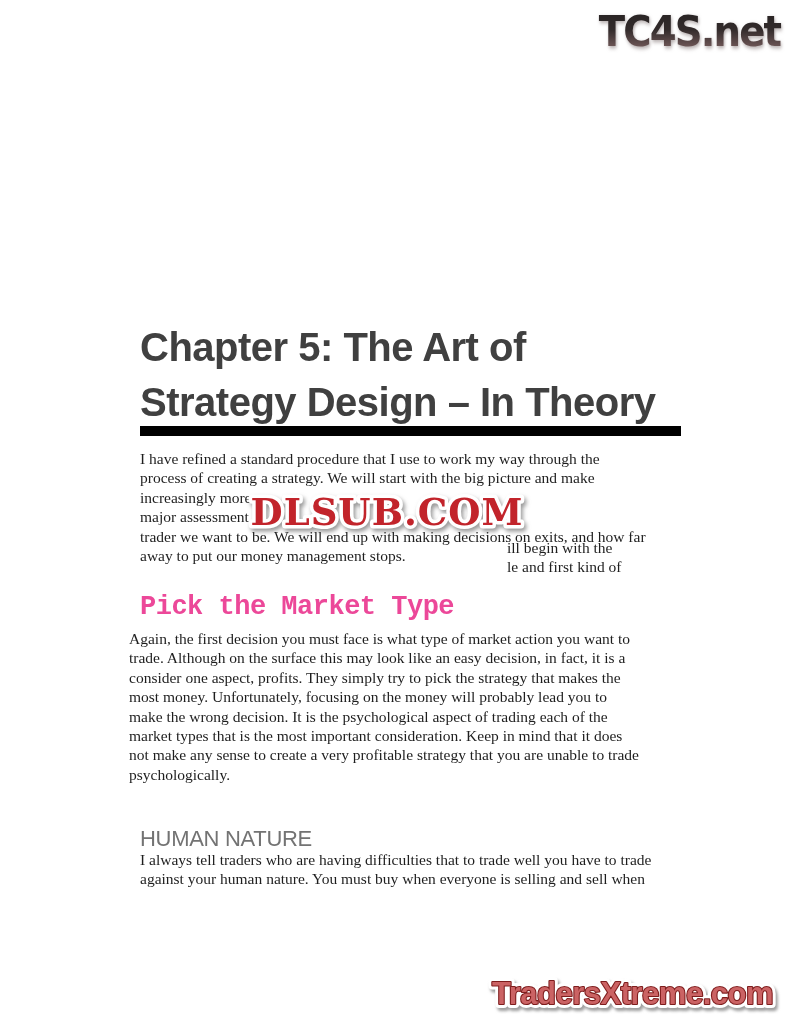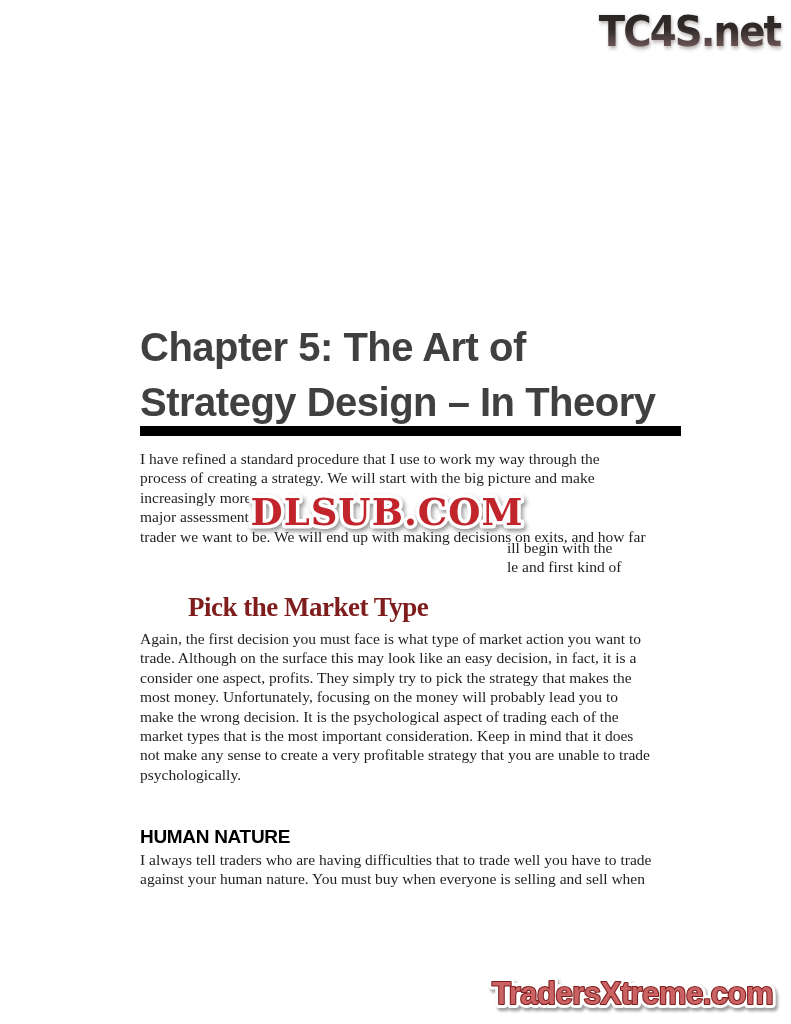--- a/index.html
+++ b/index.html
@@ -52,45 +52,44 @@
     font-size: 15.5px;
     line-height: 19.4px;
   }
   .body-line { white-space: nowrap; position: relative; height: 19.4px; }
   .frag-right { position: absolute; left: 367px; top: 18px; margin-top: 32px; }
 
   .section1-heading {
     position: absolute;
     left: 140px;
     top: 592px;
-    font-family: Liberation Serif, serif;
+    font-family: Liberation Mono, monospace;
     font-weight: bold;
     font-size: 27px;
     letter-spacing: -0.5px;
-    color: #7f1d1d;
+    color: #ec4899;
     white-space: nowrap;
-    margin-left: 48px;
   }
   .section1-block {
     position: absolute;
-    left: 140px;
+    left: 129px;
     top: 630px;
     width: 560px;
     font-size: 15.5px;
     line-height: 18.7px;
   }
   .section2-heading {
     position: absolute;
     left: 140px;
     top: 826px;
     font-family: "Liberation Sans", sans-serif;
-    font-weight: bold;
-    font-size: 19px;
+    font-weight: normal;
+    font-size: 22px;
     letter-spacing: -0.3px;
-    color: #000000;
+    color: #737373;
     white-space: nowrap;
   }
   .section2-block {
     position: absolute;
     left: 140px;
     top: 850px;
     width: 560px;
     font-size: 15.5px;
     line-height: 19.4px;
   }
@@ -140,20 +139,21 @@
     <div class="body-line">process of creating a strategy. We will start with the big picture and make</div>
     <div class="body-line">
       <span>increasingly more</span>
       <span class="frag-right">ill begin with the</span>
     </div>
     <div class="body-line">
       <span>major assessment</span>
       <span class="frag-right">le and first kind of</span>
     </div>
     <div class="body-line">trader we want to be. We will end up with making decisions on exits, and how far</div>
+    <div class="body-line">away to put our money management stops.</div>
   </div>
 
   <div class="watermark">
     <svg width="290" height="58">
       <g style="filter: drop-shadow(2px 3px 2px rgba(70,70,70,0.55));">
         <text x="145" y="40" text-anchor="middle" font-family="DejaVu Serif, serif" font-weight="bold" font-size="37" letter-spacing="1" fill="#c2242b" stroke="#ffffff" stroke-width="7" paint-order="stroke" stroke-linejoin="round">DLSUB.COM</text>
       </g>
     </svg>
   </div>
 

